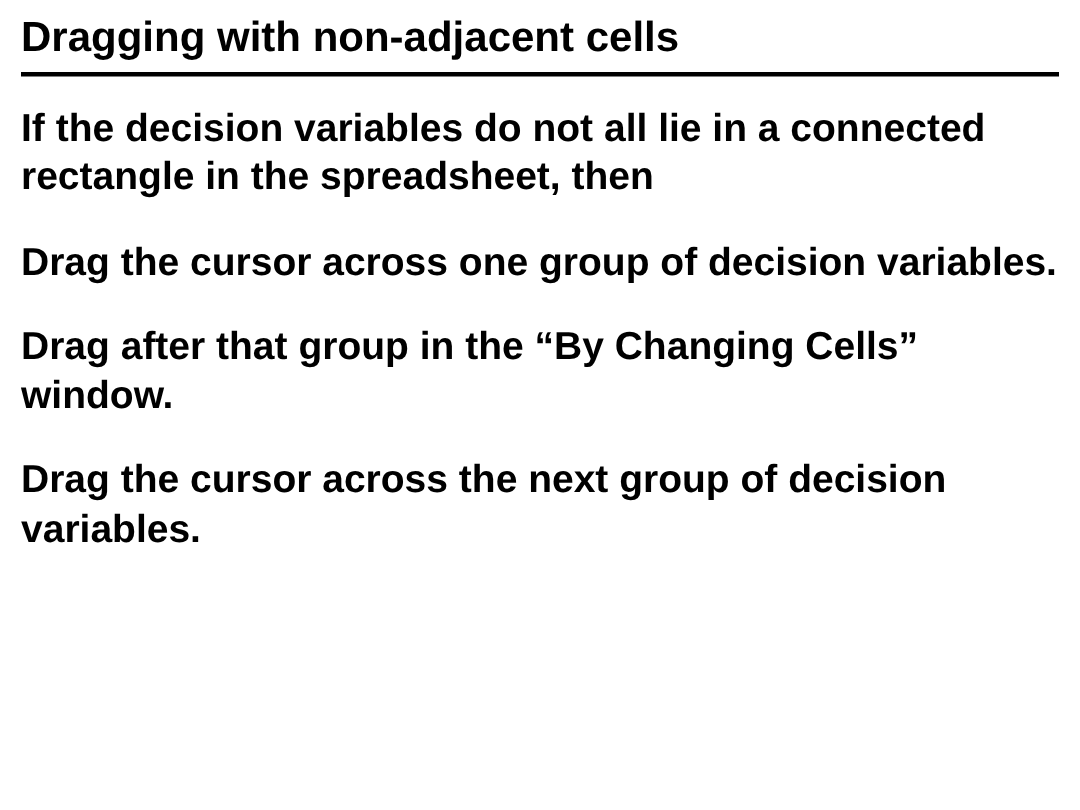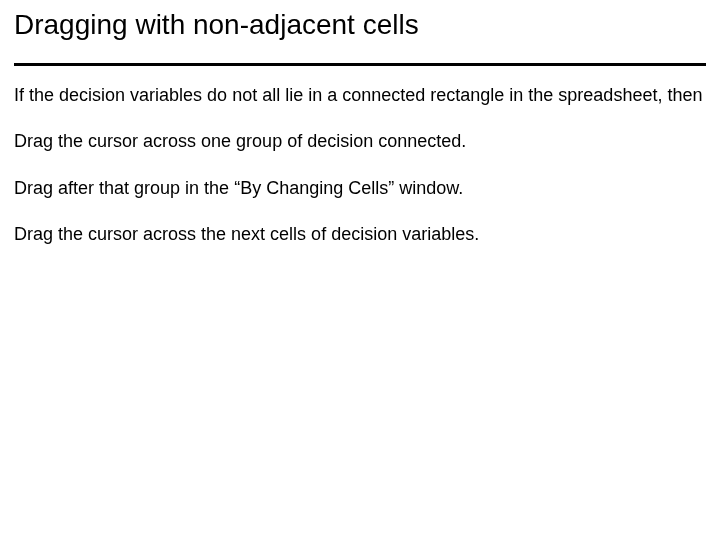--- a/index.html
+++ b/index.html
@@ -13,42 +13,42 @@
     overflow: hidden;
   }
   .slide {
     box-sizing: border-box;
     width: 720px;
     height: 540px;
     padding: 8px 14px 14px 14px;
   }
   .title {
     font-size: 28px;
-    font-weight: normal;
+    font-weight: bold;
     line-height: 1.2;
     padding-bottom: 6px;
-    margin-bottom: 15px;
+    margin-bottom: 0;
   }
   .rule {
     border: none;
     border-top: 3px solid #000;
     margin: 0 0 18px 0;
   }
   .body p {
-    font-size: 18px;
+    font-size: 26px;
     line-height: 1.25;
     margin: 0 0 24px 0;
-    font-weight: 400;
+    font-weight: 700;
   }
 </style>
 </head>
 <body>
 
 <div class="slide">
   <div class="title">Dragging with non-adjacent cells</div>
   <hr class="rule">
   <div class="body">
     <p>If the decision variables do not all lie in a connected rectangle in the spreadsheet, then</p>
-    <p>Drag the cursor across one group of decision connected.</p>
+    <p>Drag the cursor across one group of decision variables.</p>
     <p>Drag   after that group in the “By Changing Cells” window.</p>
-    <p>Drag the cursor across the next cells of decision variables.</p>
+    <p>Drag the cursor across the next group of decision variables.</p>
   </div>
 </div>
 
 </body></html>

